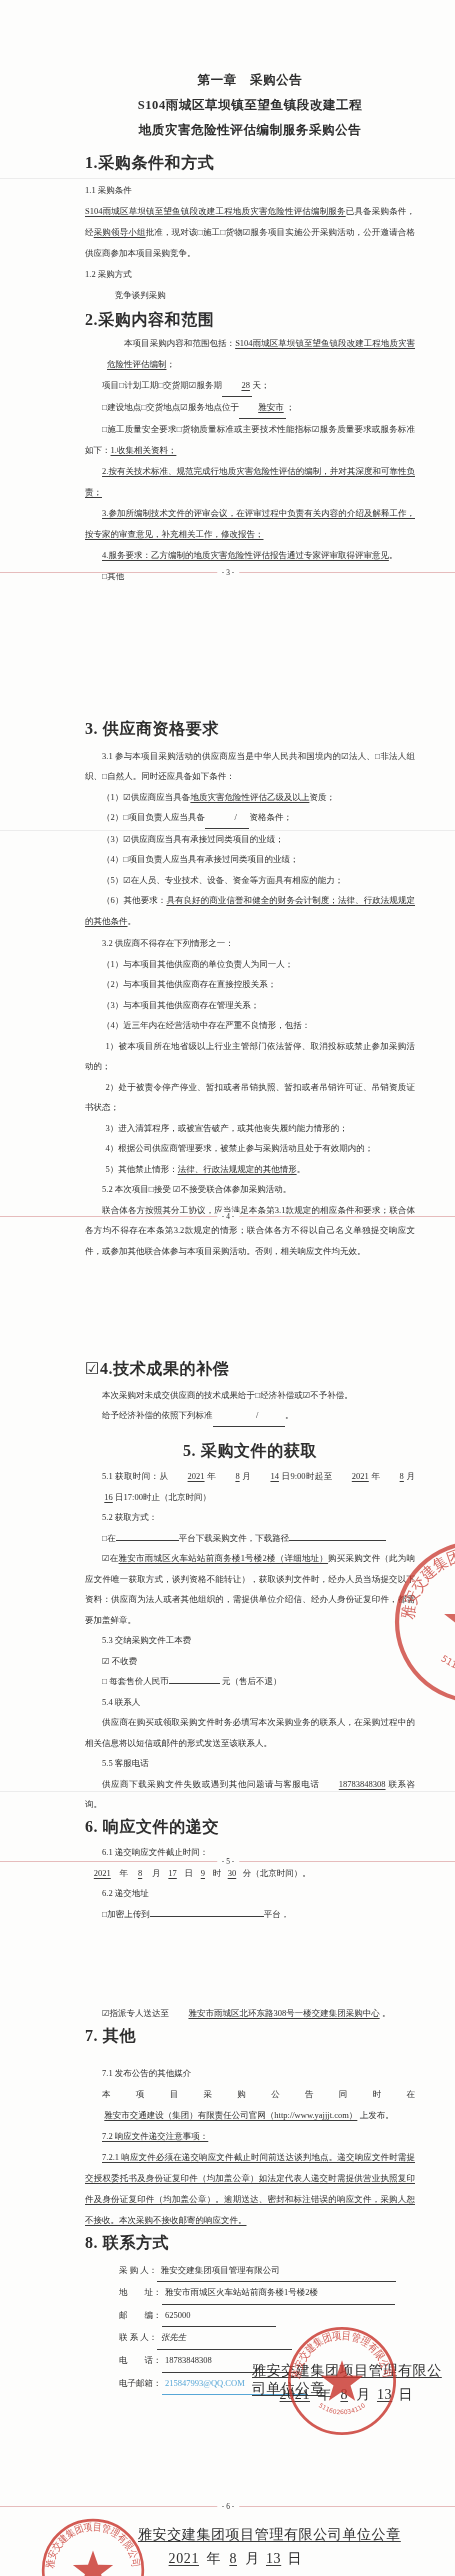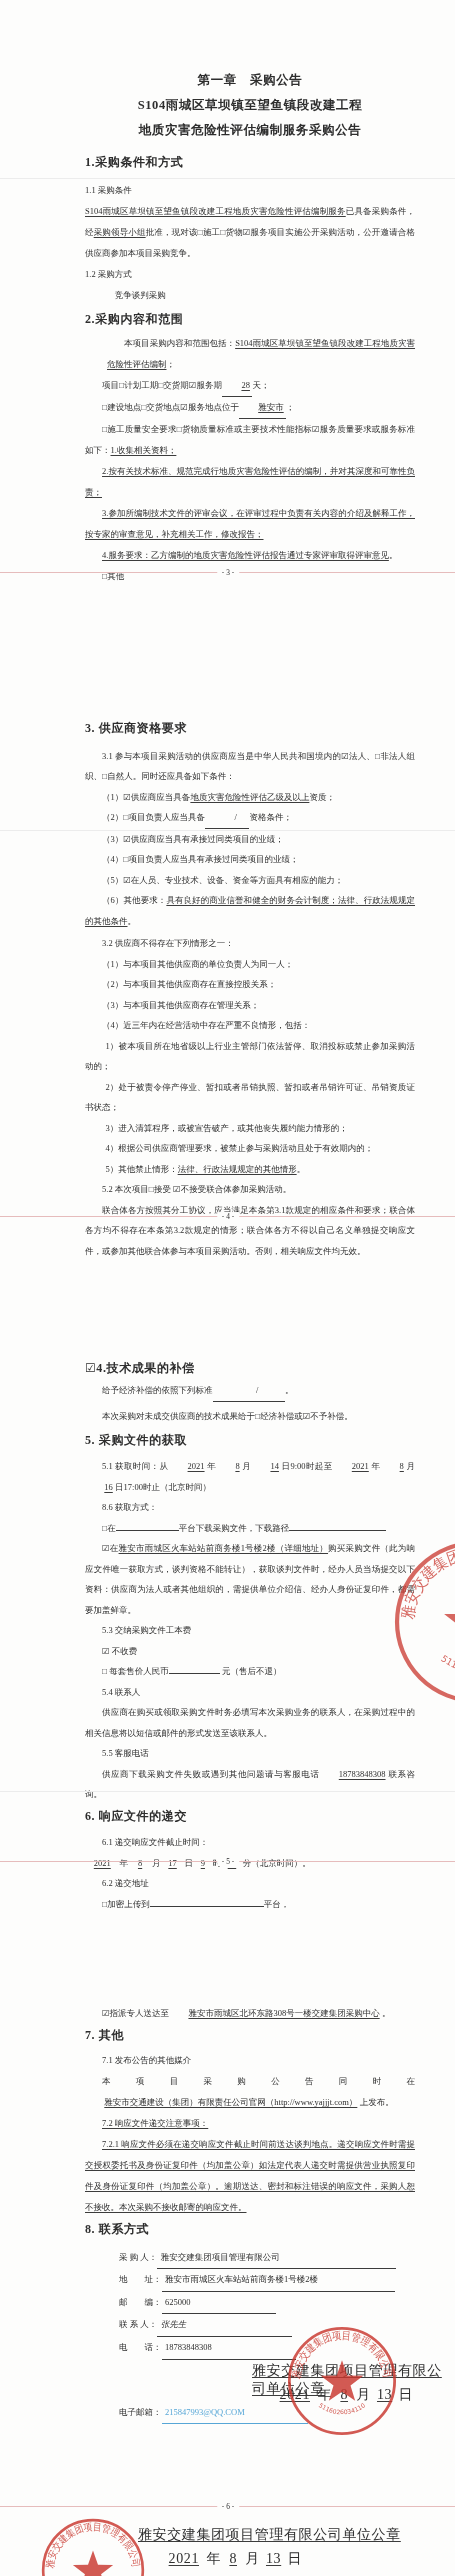--- a/index.html
+++ b/index.html
@@ -3,26 +3,26 @@
 <meta charset="utf-8">
 <style>
   html,body{margin:0;padding:0;background:#ffffff;}
   .doc{position:relative;width:456px;height:2576px;background:#fdfdfc;overflow:hidden;
        font-family:"Liberation Serif","DejaVu Sans",serif;color:#2e2e2e;}
   .page{position:absolute;left:8px;width:456px;box-sizing:border-box;padding-left:77px;padding-right:49px;}
   .b{margin:0;font-size:8.5px;line-height:21px;text-align:justify;}
   .pg2 .b,.pg3 .b{line-height:20.5px;}
   .ind{text-indent:2em;}
   .ind3{text-indent:3.5em;}
-  .h{margin:0;font-size:12px;line-height:23px;font-weight:600;letter-spacing:0.6px;text-align:left;}
+  .h{margin:0;font-size:16px;line-height:23px;font-weight:600;letter-spacing:0.6px;text-align:left;}
   .t{margin:0;text-align:center;font-weight:bold;font-size:12.5px;line-height:25px;letter-spacing:0.6px;}
   .u{text-decoration:underline;text-underline-offset:2.3px;text-decoration-color:#3c3c3c;text-decoration-thickness:0.6px;}
   .bl{display:inline-block;border-bottom:0.6px solid #3c3c3c;text-align:center;vertical-align:baseline;}
   .num{display:inline-block;text-align:center;padding:0 2.3px;}
-  .mail{color:#57a7d7;text-decoration-color:#57a7d7;margin-top:42px;}
+  .mail{color:#57a7d7;text-decoration-color:#57a7d7;}
   .pageline{position:absolute;left:0;width:456px;border-top:0.6px solid #e6bcbc;}
   .pageno{position:absolute;left:50%;transform:translate(-50%,-55%);background:#fdfdfc;padding:0 4.6px;
           font-size:7.4px;color:#2e2e2e;line-height:9px;}
   .fold{position:absolute;left:0;width:456px;border-top:0.6px solid #ececec;}
   .abs{position:absolute;margin:0;}
   .stamp{position:absolute;}
   .seal-cap{font-size:14px;letter-spacing:0.6px;}
   .contact{margin-left:34px;}
   .cv{display:inline-block;border-bottom:0.6px solid #3c3c3c;padding:0 3.4px 0.6px 3.4px;}
 </style>
@@ -71,45 +71,45 @@
     <p class="b" style="text-indent:2.4em;">2）处于被责令停产停业、暂扣或者吊销执照、暂扣或者吊销许可证、吊销资质证书状态；</p>
     <p class="b" style="text-indent:2.4em;">3）进入清算程序，或被宣告破产，或其他丧失履约能力情形的；</p>
     <p class="b" style="text-indent:2.4em;">4）根据公司供应商管理要求，被禁止参与采购活动且处于有效期内的；</p>
     <p class="b" style="text-indent:2.4em;"><span>5）其他禁止情形：</span><span class="u">法律、行政法规规定的其他情形</span><span>。</span></p>
     <p class="b ind">5.2 本次项目□接受 ☑不接受联合体参加采购活动。</p>
     <p class="b ind">联合体各方按照其分工协议，应当满足本条第3.1款规定的相应条件和要求；联合体各方均不得存在本条第3.2款规定的情形；联合体各方不得以自己名义单独提交响应文件，或参加其他联合体参与本项目采购活动。否则，相关响应文件均无效。</p>
   </section>
 
   <section class="page pg3" style="top:1216px;height:645px;padding-top:141px;">
     <p class="h">☑4.技术成果的补偿</p>
+    <p class="b ind" style="margin-top:4.6px;">本次采购对未成交供应商的技术成果给于□经济补偿或☑不予补偿。</p>
     <p class="b ind"><span>给予经济补偿的依照下列标准</span><span class="bl num" style="min-width:68px;">/</span><span>。</span></p>
-    <p class="b ind" style="margin-top:4.6px;">本次采购对未成交供应商的技术成果给于□经济补偿或☑不予补偿。</p>
-    <p class="h" style="margin-top:2px;">5. 采购文件的获取</p>
+    <p class="h" style="margin-top:12px;text-align:center;">5. 采购文件的获取</p>
     <p class="b ind" style="margin-top:4.6px;"><span>5.1 获取时间：从</span><span class="num u" style="min-width:27px;">2021</span><span>年</span><span class="num u" style="min-width:16px;">8</span><span>月</span><span class="num u" style="min-width:18px;">14</span><span>日9:00时起至</span><span class="num u" style="min-width:27px;">2021</span><span>年</span><span class="num u" style="min-width:16px;">8</span><span>月</span><span class="num u" style="min-width:18px;">16</span><span>日17:00时止（北京时间）</span></p>
-    <p class="b ind">8.6 获取方式：</p>
+    <p class="b ind">5.2 获取方式：</p>
     <p class="b ind"><span>□在</span><span class="bl" style="min-width:63px;"></span><span>平台下载采购文件，下载路径</span><span class="bl" style="min-width:97px;"></span></p>
     <p class="b ind"><span>☑在</span><span class="u">雅安市雨城区火车站站前商务楼1号楼2楼（详细地址）</span><span>购买采购文件（此为响应文件唯一获取方式，谈判资格不能转让），获取谈判文件时，经办人员当场提交以下资料：供应商为法人或者其他组织的，需提供单位介绍信、经办人身份证复印件，都需要加盖鲜章。</span></p>
     <p class="b ind">5.3 交纳采购文件工本费</p>
     <p class="b ind">☑ 不收费</p>
     <p class="b ind"><span>□ 每套售价人民币</span><span class="bl" style="min-width:51px;"></span> <span>元（售后不退）</span></p>
     <p class="b ind">5.4 联系人</p>
     <p class="b ind">供应商在购买或领取采购文件时务必填写本次采购业务的联系人，在采购过程中的相关信息将以短信或邮件的形式发送至该联系人。</p>
     <p class="b ind">5.5 客服电话</p>
     <p class="b ind"><span>供应商下载采购文件失败或遇到其他问题请与客服电话</span><span class="u num">18783848308</span><span>联系咨询。</span></p>
     <p class="h">6. 响应文件的递交</p>
     <p class="b ind" style="margin-top:4.6px;">6.1 递交响应文件截止时间：</p>
     <p class="b"><span class="num u" style="min-width:30px;">2021</span><span>年</span><span class="num u" style="min-width:19.4px;">8</span><span>月</span><span class="num u" style="min-width:19.4px;">17</span><span>日</span><span class="num u" style="min-width:15px;">9</span><span>时</span><span class="num u" style="min-width:17px;">30</span><span>分（北京时间）。</span></p>
     <p class="b ind">6.2 递交地址</p>
     <p class="b ind"><span>□加密上传到</span><span class="bl" style="min-width:114px;"></span><span>平台，</span></p>
   </section>
 
   <section class="page pg4" style="top:1861px;height:645px;padding-top:142px;">
     <p class="b ind"><span>☑指派专人送达至</span><span class="u num">雅安市雨城区北环东路308号一楼交建集团采购中心</span><span>。</span></p>
     <p class="h">7. 其他</p>
-    <p class="b ind" style="margin-top:3px;">7.1 发布公告的其他媒介</p>
+    <p class="b ind" style="margin-top:16px;">7.1 发布公告的其他媒介</p>
     <p class="b ind"><span>本项目采购公告同时在</span><span class="u num">雅安市交通建设（集团）有限责任公司官网（http://www.yajjjt.com）</span><span>上发布。</span></p>
     <p class="b ind"><span class="u">7.2 响应文件递交注意事项：</span></p>
     <p class="b ind"><span class="u">7.2.1 响应文件必须在递交响应文件截止时间前送达谈判地点。递交响应文件时需提交授权委托书及身份证复印件（均加盖公章）如法定代表人递交时需提供营业执照复印件及身份证复印件（均加盖公章）。逾期送达、密封和标注错误的响应文件，采购人恕不接收。本次采购不接收邮寄的响应文件。</span></p>
     <p class="h">8. 联系方式</p>
     <div class="contact" style="margin-top:5.7px;">
       <p class="b"><span>采 购 人：</span><span class="cv" style="min-width:232px;">雅安交建集团项目管理有限公司</span></p>
       <p class="b"><span>地　　址：</span><span class="cv" style="min-width:227px;">雅安市雨城区火车站站前商务楼1号楼2楼</span></p>
       <p class="b"><span>邮　　编：</span><span class="cv" style="min-width:108px;">625000</span></p>
       <p class="b"><span>联 系 人：</span><span class="cv" style="min-width:128px;font-style:italic;">张先生</span></p>
       <p class="b"><span>电　　话：</span><span class="cv" style="min-width:128px;">18783848308</span></p>

